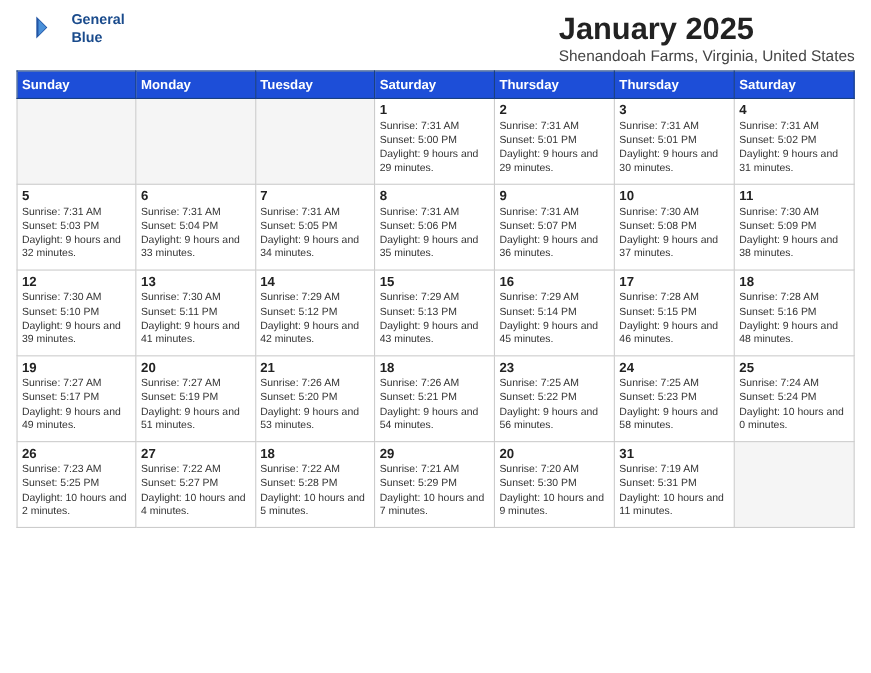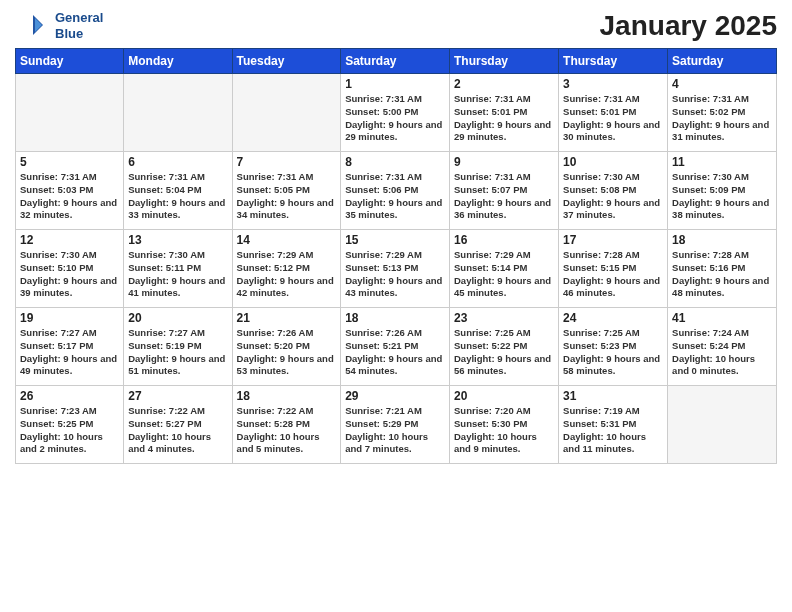--- a/index.html
+++ b/index.html
@@ -17,21 +17,21 @@
     }
     .header-area {
       display: flex;
       justify-content: space-between;
       align-items: flex-start;
       margin-bottom: 6px;
     }
     .logo {
       display: flex;
       align-items: flex-start;
-      gap: 10px;
+      gap: 20px;
     }
     .logo-text {
       font-size: 13px;
       font-weight: bold;
       color: #1a4b8c;
       line-height: 1.2;
     }
     .logo-icon {
       width: 30px;
       height: 30px;
@@ -77,21 +77,20 @@
     .day-number {
       font-size: 12px;
       font-weight: bold;
       color: #222;
       margin-bottom: 2px;
     }
     .day-info {
       font-size: 9.5px;
       color: #333;
       line-height: 1.35;
-      font-weight: bold;
     }
     .week-row td {
       background: #fff;
     }
     .week-row:nth-child(odd) td:not(.empty) {
       background: #fff;
     }
   </style>
 </head>
 <body>
@@ -104,20 +103,21 @@
         <polygon points="18,5 28,15 18,25" fill="#2255a4"></polygon>
         <polygon points="20,8 27,15 20,22" fill="#4a90d9"></polygon>
       </svg>
       <div class="logo-text">
         <div>General</div>
         <div>Blue</div>
       </div>
     </div>
     <div class="title-area">
       <div class="main-title">January 2025</div>
+      <div class="subtitle">Shenandoah Farms, Virginia, United States</div>
     </div>
   </div>
 
   <table class="calendar">
     <thead>
       <tr>
         <th>Sunday</th>
         <th>Monday</th>
         <th>Tuesday</th>
         <th>Saturday</th>
@@ -227,21 +227,21 @@
           </td>
           <td>
             <div class="day-number">23</div>
             <div class="day-info">Sunrise: 7:25 AM<br>Sunset: 5:22 PM<br>Daylight: 9 hours and 56 minutes.</div>
           </td>
           <td>
             <div class="day-number">24</div>
             <div class="day-info">Sunrise: 7:25 AM<br>Sunset: 5:23 PM<br>Daylight: 9 hours and 58 minutes.</div>
           </td>
           <td>
-            <div class="day-number">41</div>
+            <div class="day-number">25</div>
             <div class="day-info">Sunrise: 7:24 AM<br>Sunset: 5:24 PM<br>Daylight: 10 hours and 0 minutes.</div>
           </td>
         </tr>
         <tr class="week-row">
           <td>
             <div class="day-number">26</div>
             <div class="day-info">Sunrise: 7:23 AM<br>Sunset: 5:25 PM<br>Daylight: 10 hours and 2 minutes.</div>
           </td>
           <td>
             <div class="day-number">27</div>

